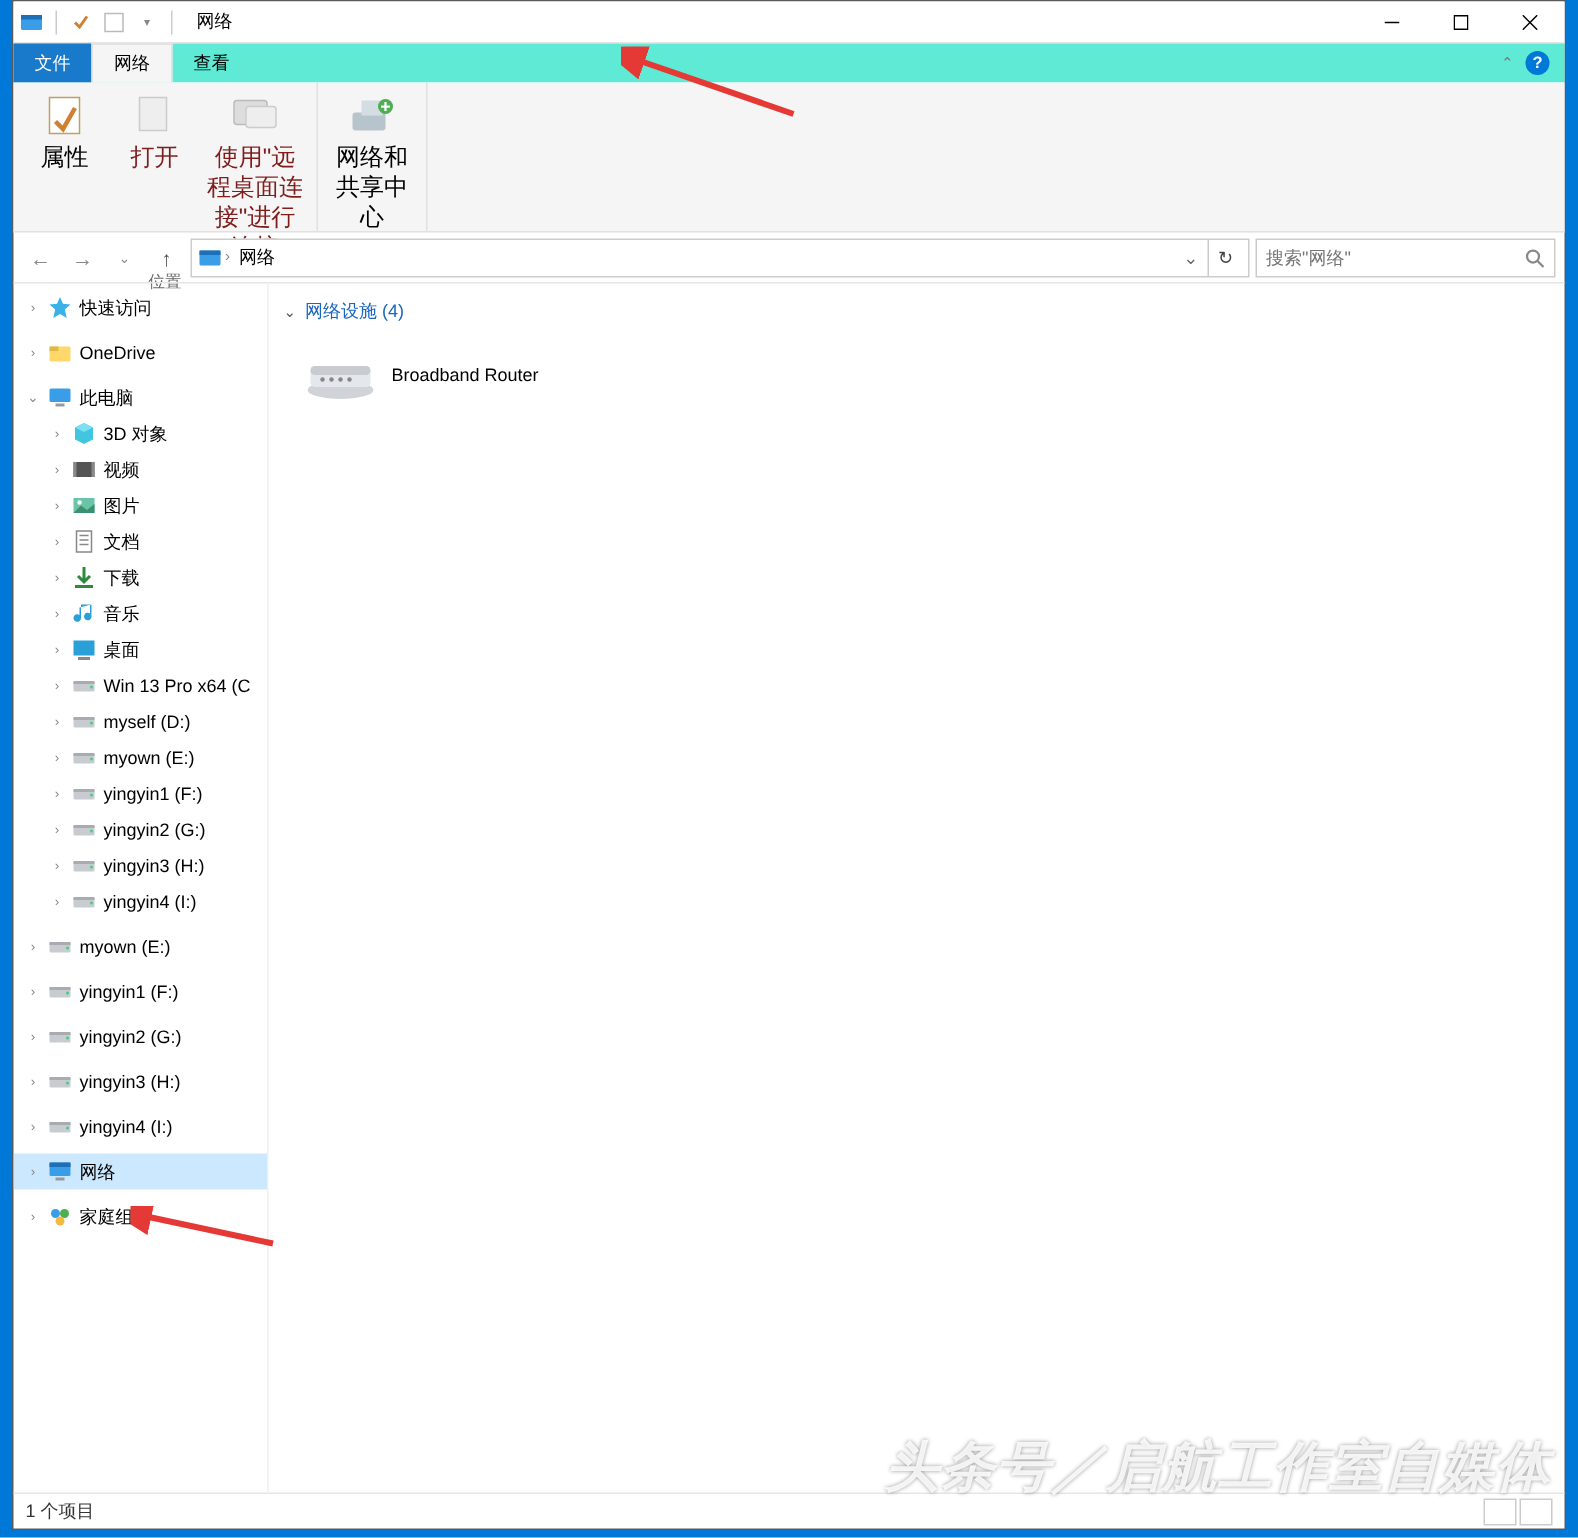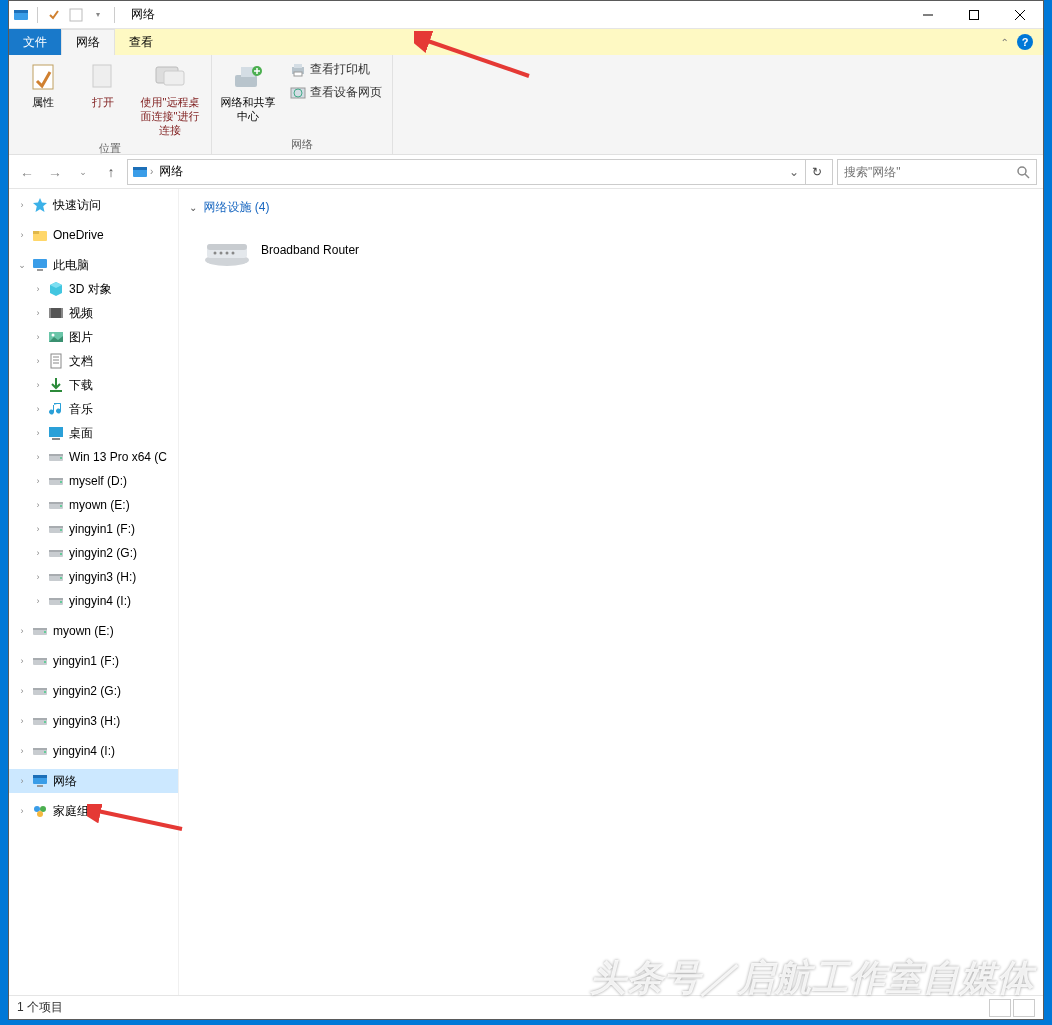--- a/index.html
+++ b/index.html
@@ -9,34 +9,34 @@
 
 .titlebar { height: 28px; background: #fff; display: flex; align-items: center; border-bottom: 1px solid #e5e5e5; }
 .titlebar-left { display: flex; align-items: center; gap: 6px; padding-left: 4px; }
 .qat-icon { width: 16px; height: 16px; display: flex; align-items: center; justify-content: center; }
 .qat-sep { width: 1px; height: 16px; background: #ccc; margin: 0 2px; }
 .title-text { margin-left: 8px; font-size: 12px; color: #000; }
 .titlebar-controls { margin-left: auto; display: flex; }
 .titlebar-btn { width: 46px; height: 28px; display: flex; align-items: center; justify-content: center; cursor: pointer; }
 
 
-.ribbon-tabs { height: 26px; display: flex; align-items: stretch; background: #fef9c3; }
+.ribbon-tabs { height: 26px; display: flex; align-items: stretch; background: #5eead4; }
 .ribbon-tab { padding: 0 14px; display: flex; align-items: center; font-size: 12px; cursor: pointer; }
 .ribbon-tab.file { background: #1979ca; color: #fff; }
 .ribbon-tab.active { background: #f5f5f5; border-top: 1px solid #e1e1e1; border-left: 1px solid #e1e1e1; border-right: 1px solid #e1e1e1; }
 .ribbon-help { margin-left: auto; display: flex; align-items: center; gap: 8px; padding-right: 10px; }
 .ribbon-collapse { color: #777; font-size: 10px; cursor: pointer; }
 .ribbon-help-icon { width: 16px; height: 16px; background: #0078d7; border-radius: 50%; color: #fff; display: flex; align-items: center; justify-content: center; font-size: 11px; font-weight: bold; }
 
 
 .ribbon { height: 100px; background: #f5f5f5; border-bottom: 1px solid #e1e1e1; display: flex; }
 .ribbon-group { display: flex; flex-direction: column; border-right: 1px solid #e1e1e1; padding: 4px 6px 2px 6px; }
 .ribbon-group-body { flex: 1; display: flex; gap: 4px; align-items: flex-start; }
 .ribbon-group-label { text-align: center; font-size: 11px; color: #666; padding-top: 2px; }
-.ribbon-bigbtn { display: flex; flex-direction: column; align-items: center; width: 56px; padding: 2px; cursor: pointer; text-align: center; line-height: 1.25; font-size: 11px; }
+.ribbon-bigbtn { display: flex; flex-direction: column; align-items: center; width: 56px; padding: 2px; cursor: pointer; text-align: center; line-height: 1.25; font-size: 16px; }
 .ribbon-bigbtn.disabled { color: #7f1d1d; }
 .ribbon-bigbtn .ico { width: 32px; height: 32px; margin-bottom: 3px; display: flex; align-items: center; justify-content: center; }
 .ribbon-txtbtns { display: flex; flex-direction: column; gap: 2px; padding-left: 4px; }
 .ribbon-txtbtn { display: flex; align-items: center; gap: 4px; padding: 2px 4px; cursor: pointer; font-size: 12px; color: #333; }
 .ribbon-txtbtn .tico { width: 16px; height: 16px; display: flex; align-items: center; justify-content: center; }
 
 
 .navbar { height: 34px; display: flex; align-items: center; padding: 3px 6px; gap: 4px; border-bottom: 1px solid #e5e5e5; }
 .nav-arrow { width: 24px; height: 24px; display: flex; align-items: center; justify-content: center; color: #888; cursor: pointer; font-size: 14px; }
 .nav-arrow.enabled { color: #555; }
@@ -178,41 +178,20 @@
         <div class="ribbon-bigbtn" style="width:60px">
           <span class="ico">
             <svg width="30" height="28" viewBox="0 0 30 28">
                 <rect x="2" y="12" width="22" height="12" rx="2" fill="#b8c4cc"></rect>
                 <rect x="8" y="4" width="14" height="10" fill="#d4dde4"></rect>
                 <circle cx="24" cy="8" r="5" fill="#4caf50"></circle>
                 <path d="M24 5v6M21 8h6" stroke="#fff" stroke-width="1.5"></path>
               </svg>
           </span>
           <span>网络和共享中心</span>
-        </div>
-        <div class="ribbon-txtbtns">
-          <div class="ribbon-txtbtn">
-            <span class="tico">
-              <svg width="16" height="16" viewBox="0 0 16 16">
-                  <rect x="2" y="5" width="12" height="7" fill="#b8c4cc"></rect>
-                  <rect x="4" y="2" width="8" height="4" fill="#d4dde4"></rect>
-                  <rect x="4" y="10" width="8" height="4" fill="#fff" stroke="#999"></rect>
-                </svg>
-            </span>
-            <span>查看打印机</span>
-          </div>
-          <div class="ribbon-txtbtn">
-            <span class="tico">
-              <svg width="16" height="16" viewBox="0 0 16 16">
-                  <rect x="1" y="3" width="14" height="10" fill="#d4dde4" stroke="#999"></rect>
-                  <circle cx="8" cy="8" r="4" fill="none" stroke="#4a8"></circle>
-                </svg>
-            </span>
-            <span>查看设备网页</span>
-          </div>
         </div>
       </div>
       <div class="ribbon-group-label">网络</div>
     </div>
 
 
     <svg class="red-arrow" style="left:405px;top:30px" width="120" height="50">
       <defs>
           <marker id="ah1" markerWidth="10" markerHeight="10" refX="2" refY="3" orient="auto">
             <path d="M0,0 L0,6 L8,3 z" fill="#e53935"></path>

